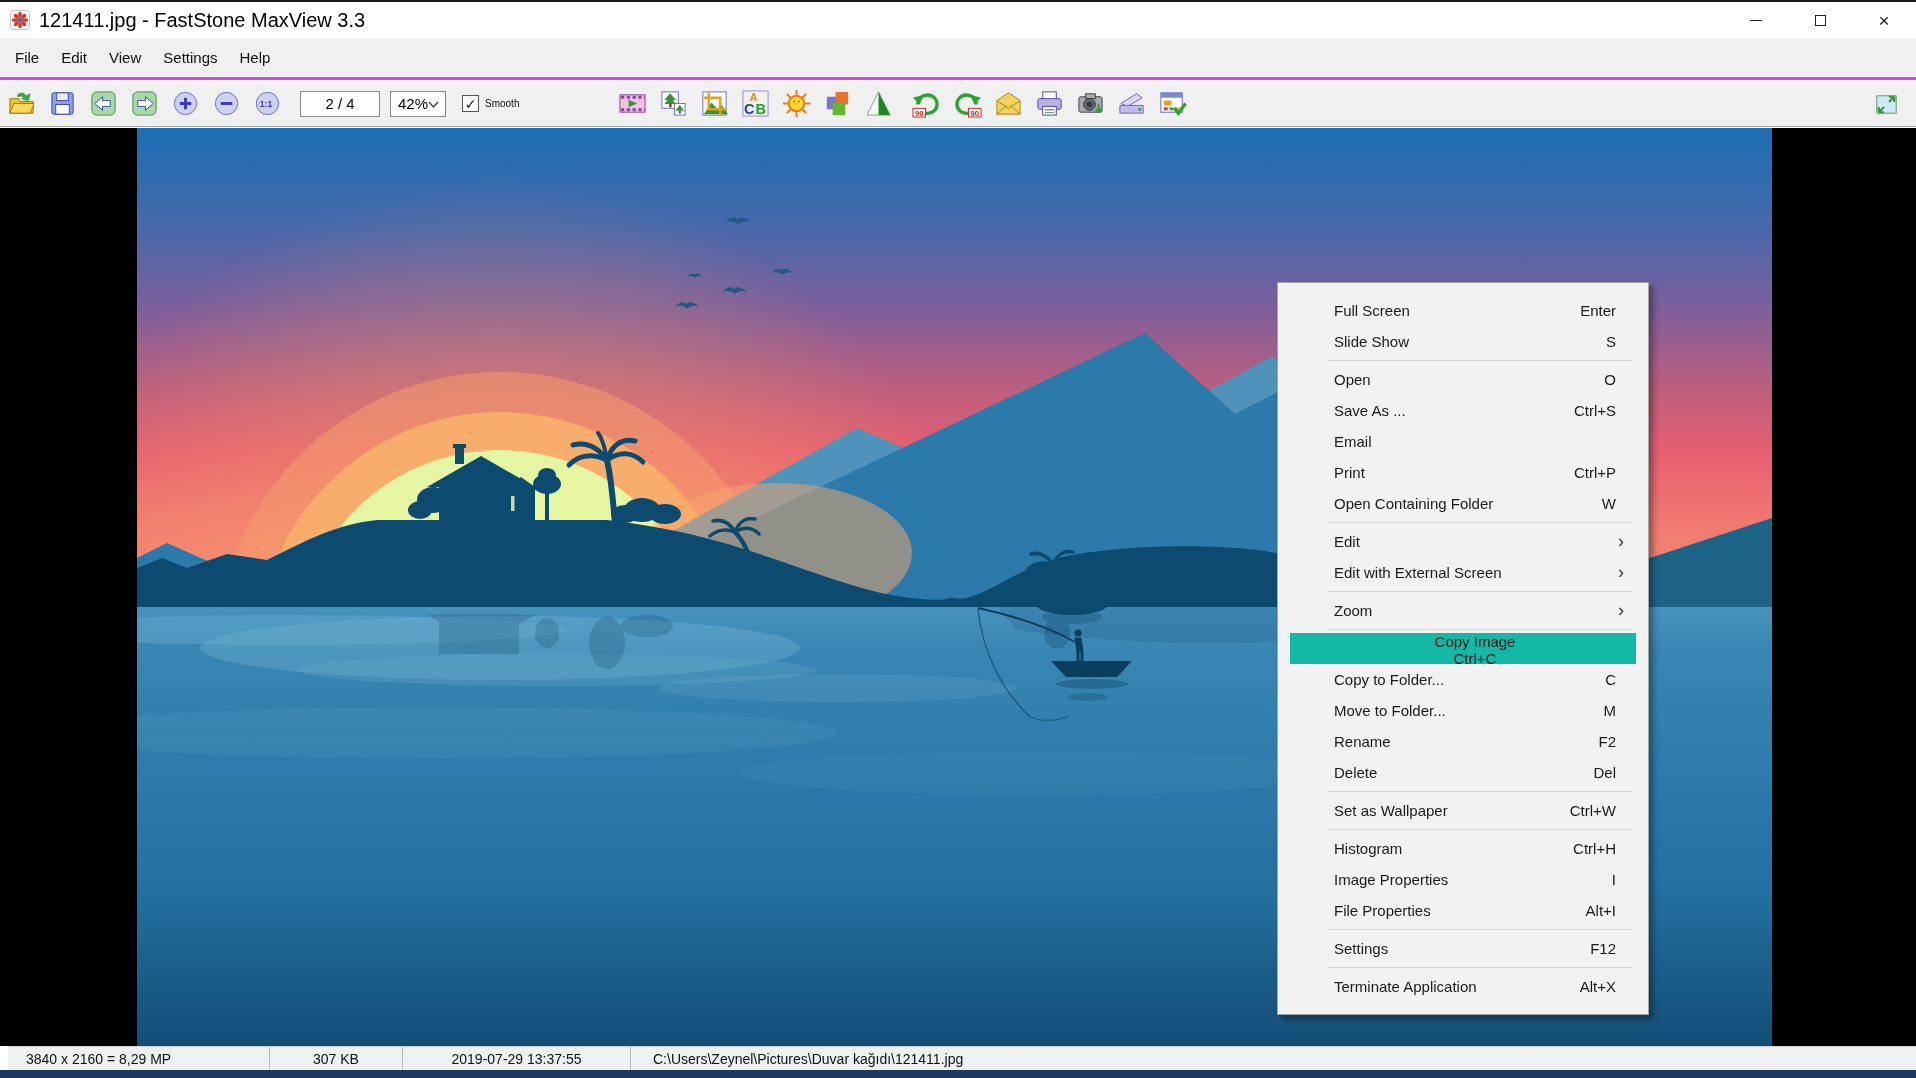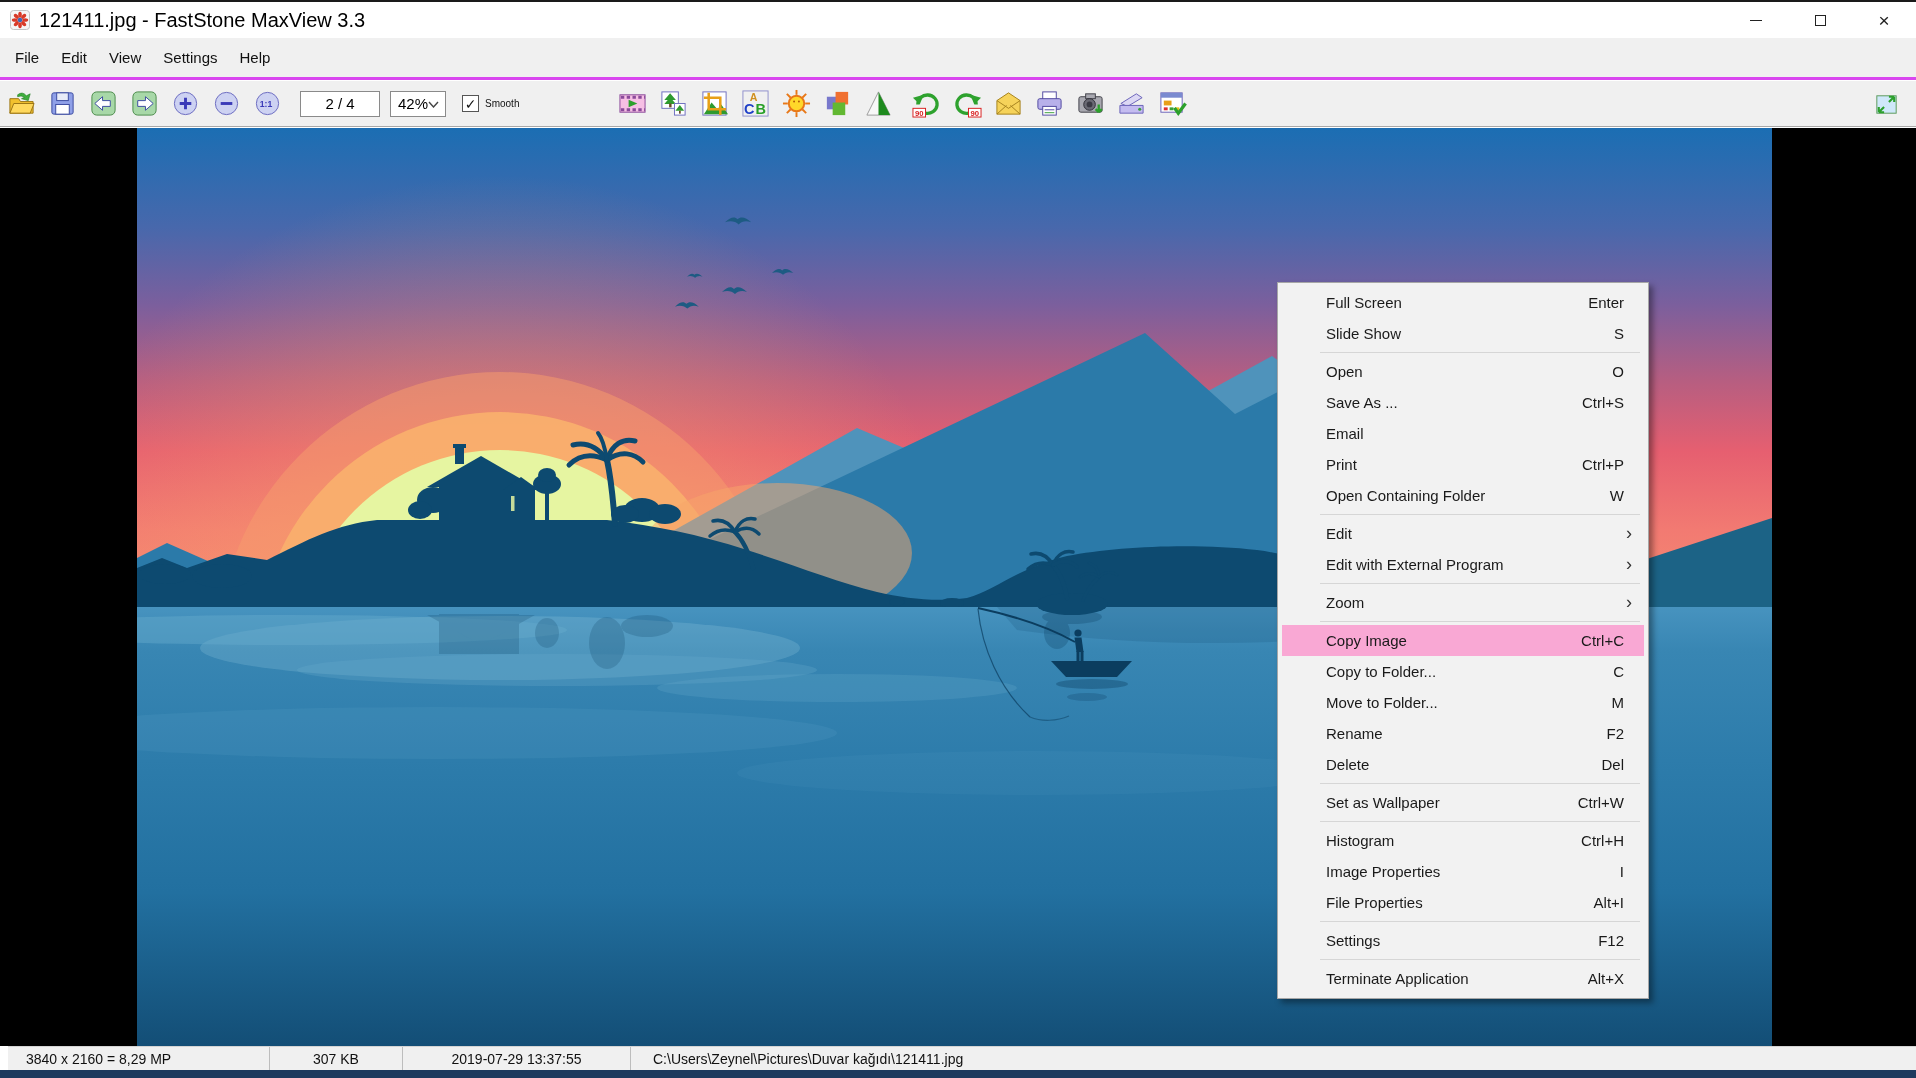--- a/index.html
+++ b/index.html
@@ -44,27 +44,27 @@
   #smoothlabel { font-size:10px; color:#111; margin-left:6px; }
   #fullscreenbtn { position:absolute; right:6px; top:6px; }
   svg text { font-family:"Liberation Sans", sans-serif; }
 
   
   #viewer { position:absolute; left:0; top:128px; width:1916px; height:918px; background:#000; overflow:hidden; }
   #wallpaper { position:absolute; left:137px; top:0; width:1635px; height:918px; }
 
   
   #ctxmenu { position:absolute; left:1277px; top:282px; width:372px; background:#f2f2f2;
-    border:1px solid #a6a6a6; box-shadow:4px 4px 6px rgba(0,0,0,.38); padding:4px; }
+    border:1px solid #a6a6a6; box-shadow:4px 4px 6px rgba(0,0,0,.38); padding:12px; }
   .mi { height:31px; display:flex; align-items:center; font-size:15px; color:#1a1a1a;
     padding:0 20px 0 44px; }
   .mi .lab { flex:1; white-space:nowrap; }
   .mi .sc { white-space:nowrap; }
   .mi .arr { font-size:18px; color:#333; margin-right:-8px; }
-  .mi.hl { background:#f9a8d4; }
+  .mi.hl { background:#14b8a6;flex-direction:column; }
   .sep { height:1px; background:#d6d6d6; margin:3px 4px 3px 38px; }
 
   
   #statusbar { position:absolute; left:8px; top:1046px; width:1916px; height:24px; background:#f0f0f0;
     border-top:1px solid #d4d4d4; display:flex; align-items:center; font-size:14px; color:#111; }
   .seg { height:100%; display:flex; align-items:center; border-right:1px solid #bdbdbd; }
   #seg-dim { width:262px; padding-left:18px; }
   #seg-size { width:133px; justify-content:center; }
   #seg-date { width:228px; justify-content:center; }
   #seg-path { border-right:none; padding-left:22px; flex:1; }
@@ -481,21 +481,21 @@
         <div class="mi">
           <span class="lab">Open Containing Folder</span>
           <span class="sc">W</span>
         </div>
         <div class="sep"></div>
         <div class="mi">
           <span class="lab">Edit</span>
           <span class="arr">›</span>
         </div>
         <div class="mi">
-          <span class="lab">Edit with External Program</span>
+          <span class="lab">Edit with External Screen</span>
           <span class="arr">›</span>
         </div>
         <div class="sep"></div>
         <div class="mi">
           <span class="lab">Zoom</span>
           <span class="arr">›</span>
         </div>
         <div class="sep"></div>
         <div class="mi hl">
           <span class="lab">Copy Image</span>

